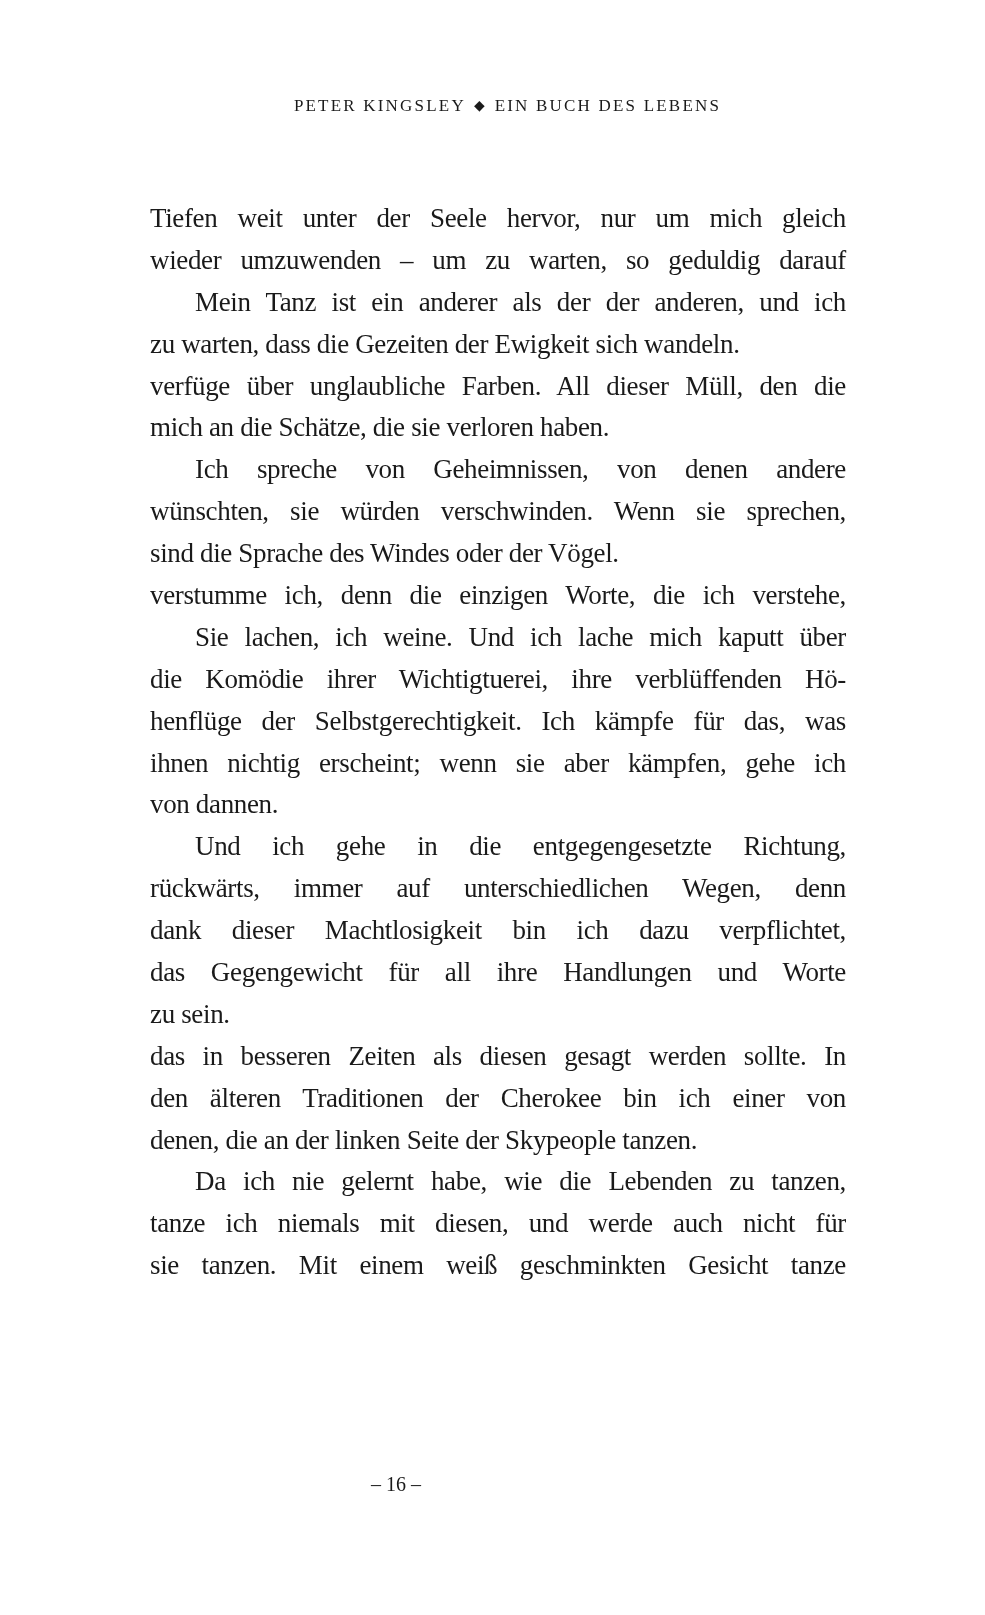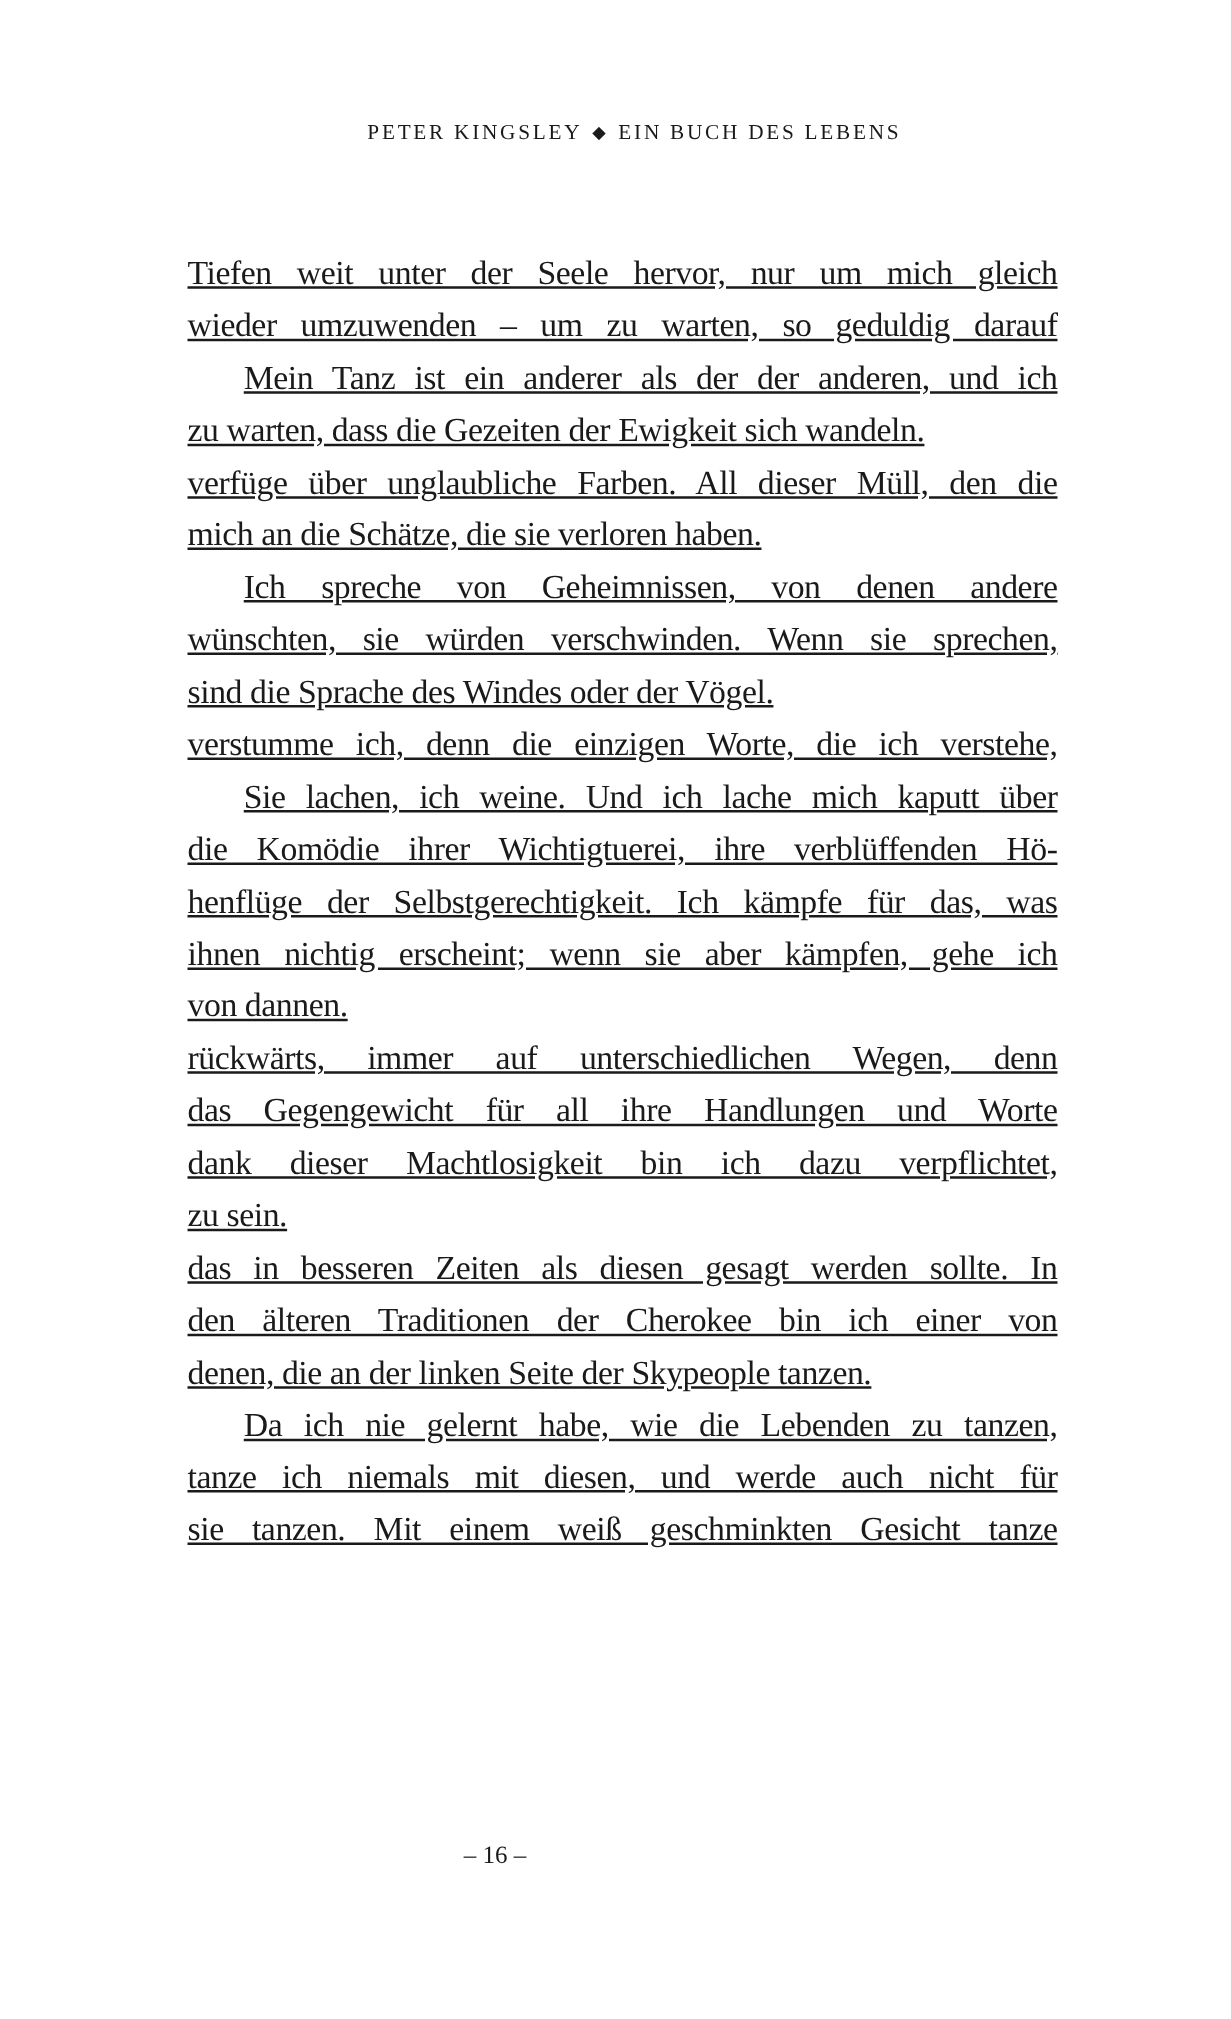--- a/index.html
+++ b/index.html
@@ -42,21 +42,20 @@
       font-size: 27px;
       line-height: 41.9px;
       letter-spacing: -0.35px;
     }
     .line {
       display: block;
       white-space: nowrap;
       text-align: justify;
       text-align-last: justify;
       height: 41.9px;
-      text-decoration: underline;
     }
     .line.last {
       text-align-last: left;
     }
     .line.indent {
       padding-left: 45px;
     }
     .folio {
       position: absolute;
       top: 1470px;
@@ -83,23 +82,24 @@
   <span class="line last">mich an die Schätze, die sie verloren haben.</span>
   <span class="line indent">Ich spreche von Geheimnissen, von denen andere</span>
   <span class="line">wünschten, sie würden verschwinden. Wenn sie sprechen,</span>
   <span class="line last">sind die Sprache des Windes oder der Vögel.</span>
   <span class="line">verstumme ich, denn die einzigen Worte, die ich verstehe,</span>
   <span class="line indent">Sie lachen, ich weine. Und ich lache mich kaputt über</span>
   <span class="line">die Komödie ihrer Wichtigtuerei, ihre verblüffenden Hö-</span>
   <span class="line">henflüge der Selbstgerechtigkeit. Ich kämpfe für das, was</span>
   <span class="line">ihnen nichtig erscheint; wenn sie aber kämpfen, gehe ich</span>
   <span class="line last">von dannen.</span>
+  <span class="line indent">Und ich gehe in die entgegengesetzte Richtung,</span>
   <span class="line">rückwärts, immer auf unterschiedlichen Wegen, denn</span>
+  <span class="line">dank dieser Machtlosigkeit bin ich dazu verpflichtet,</span>
   <span class="line">das Gegengewicht für all ihre Handlungen und Worte</span>
-  <span class="line">dank dieser Machtlosigkeit bin ich dazu verpflichtet,</span>
   <span class="line last">zu sein.</span>
   <span class="line">das in besseren Zeiten als diesen gesagt werden sollte. In</span>
   <span class="line">den älteren Traditionen der Cherokee bin ich einer von</span>
   <span class="line last">denen, die an der linken Seite der Skypeople tanzen.</span>
   <span class="line indent">Da ich nie gelernt habe, wie die Lebenden zu tanzen,</span>
   <span class="line">tanze ich niemals mit diesen, und werde auch nicht für</span>
   <span class="line">sie tanzen. Mit einem weiß geschminkten Gesicht tanze</span>
 </div>
 
 <div class="folio">– 16 –</div>

